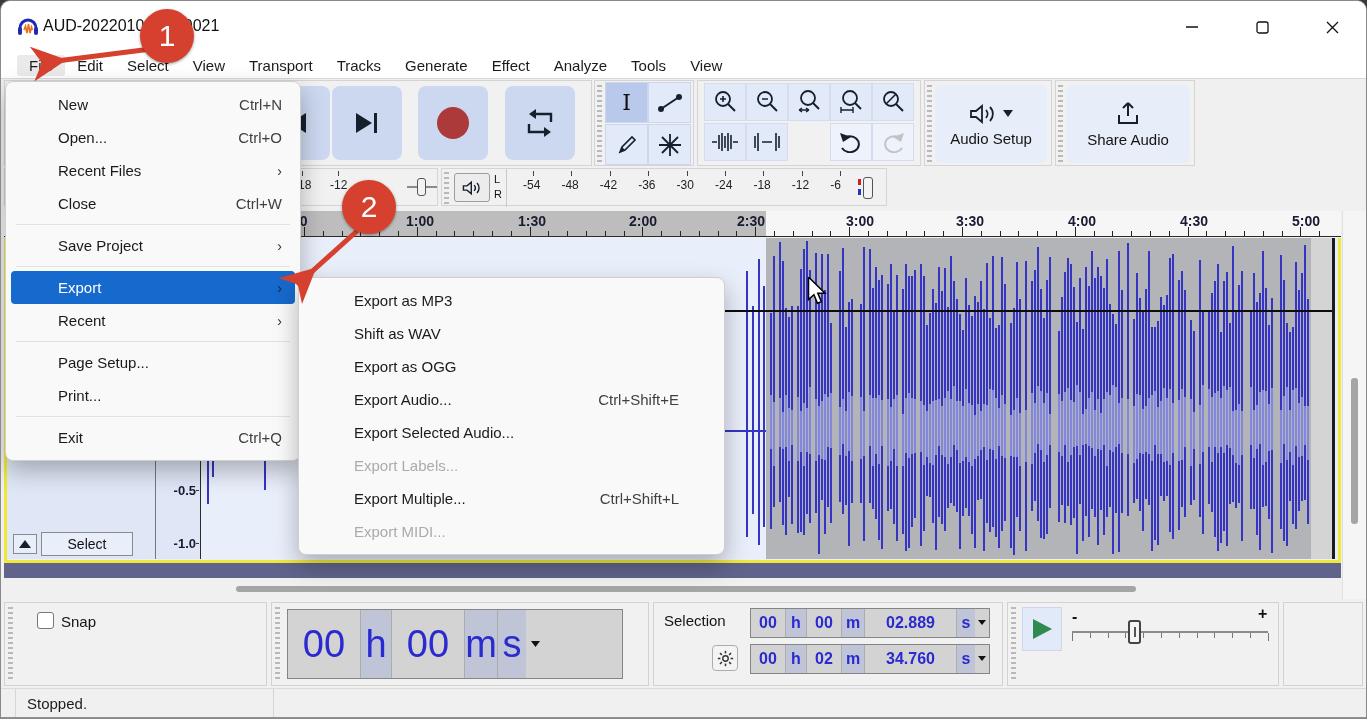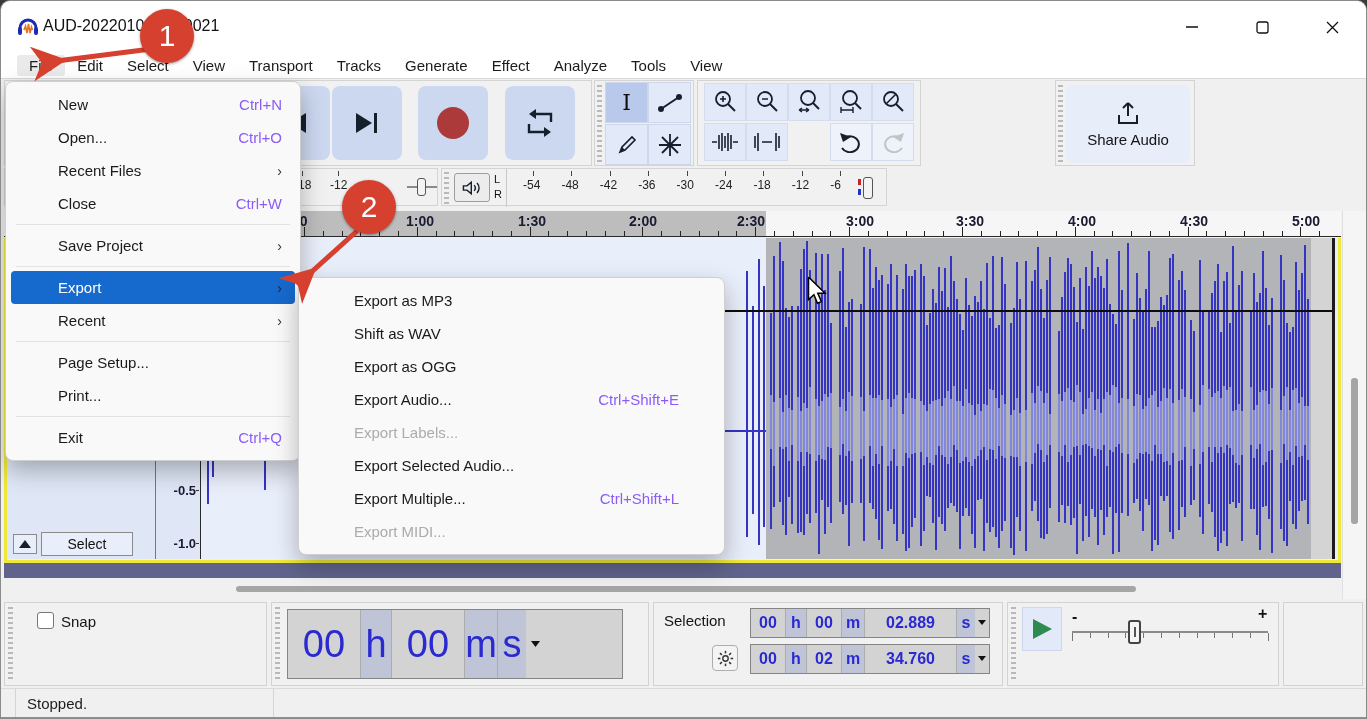--- a/index.html
+++ b/index.html
@@ -27,21 +27,21 @@
   
   .meter-num{font-size:12px;color:#222;position:absolute;top:9px;}
   .meter-tick{position:absolute;top:2px;width:1px;height:5px;background:#444;}
   
   .ruler-label{position:absolute;top:2px;font-size:14px;font-weight:bold;color:#1a1a33;}
   .rtick{position:absolute;background:#222;width:1px;}
   
   .menu-panel{background:#f9f9f9;border:1px solid #cfcfcf;border-radius:8px;
               box-shadow:0 10px 24px rgba(0,0,0,.28);z-index:40;padding:6px 0;}
   .mi{height:33px;display:flex;align-items:center;font-size:15px;color:#1a1a1a;position:relative;padding:0 18px 0 52px;}
-  .mi .sc{margin-left:auto;color:#8b5cf6;}
+  .mi .sc{margin-left:auto;color:#404040;}
   .mi .chev{margin-left:auto;color:#333;font-size:14px;}
   .mi.dis{color:#ababab;}
   .msep{height:1px;background:#e2e2e2;margin:4px 10px;}
   .mi.hl{background:#1669cd;border-radius:4px;margin:0 5px;padding:0 13px 0 47px;color:#fff;}
   .mi.hl .chev{color:#10263f;}
   
   .timefield{display:flex;border:1px solid #858585;background:#d3d3d3;align-items:stretch;}
   .seg{display:flex;align-items:center;justify-content:center;color:#2a2ad0;border-right:1px solid #adadad;}
   .seg.unit{background:#bfc5d6;}
   .seg.dig{background:#d3d3d3;}
@@ -221,20 +221,35 @@
         </svg>
     </div>
     <div class="abs zoombtn" style="left:174px;top:42px;background:#eef2fb">
       <svg width="26" height="22" viewBox="0 0 26 22">
           <path d="M21 8 a9 8 0 1 0 1 9" fill="none" stroke="#c3c3c3" stroke-width="2"></path>
           <path d="M24 2 L21 11 L13 6 Z" fill="#c3c3c3"></path>
         </svg>
     </div>
   </div>
 
+  <div class="abs toolzone" style="left:923px;top:79px;width:128px;height:86px">
+    <div class="abs grip" style="left:2px;top:4px;height:78px"></div>
+    <div class="abs labelbtn" style="left:10px;top:4px;width:112px;height:78px">
+      <span style="display:flex;align-items:center;gap:6px">
+        <svg width="28" height="24" viewBox="0 0 28 24">
+          <path d="M2 9 h5 l6-5 v16 l-6-5 H2 Z" fill="none" stroke="#16202c" stroke-width="1.8"></path>
+          <path d="M17 8 a6 6 0 0 1 0 8 M21 5 a10 10 0 0 1 0 14" fill="none" stroke="#16202c" stroke-width="1.8"></path>
+        </svg>
+        <svg width="10" height="8">
+            <path d="M0 0 L10 0 L5 7 Z" fill="#16202c"></path>
+          </svg>
+      </span>
+      <span class="cap">Audio Setup</span>
+    </div>
+  </div>
 
   <div class="abs toolzone" style="left:1054px;top:79px;width:140px;height:86px">
     <div class="abs grip" style="left:2px;top:4px;height:78px"></div>
     <div class="abs labelbtn" style="left:10px;top:4px;width:124px;height:78px">
       <svg width="26" height="26" viewBox="0 0 26 26">
         <path d="M4 14 v8 h18 v-8" fill="none" stroke="#16202c" stroke-width="2"></path>
         <path d="M13 2 v13 M13 2 l-5 5 M13 2 l5 5" fill="none" stroke="#16202c" stroke-width="2"></path>
       </svg>
       <span class="cap">Share Audio</span>
     </div>
@@ -896,25 +911,25 @@
       <div class="mi" style="padding-left: 55px; padding-right: 45px;">
         <span>Shift as WAV</span>
       </div>
       <div class="mi" style="padding-left: 55px; padding-right: 45px;">
         <span>Export as OGG</span>
       </div>
       <div class="mi" style="padding-left: 55px; padding-right: 45px;">
         <span>Export Audio...</span>
         <span class="sc">Ctrl+Shift+E</span>
       </div>
+      <div class="mi" style="padding-left: 55px; padding-right: 45px;">
+        <span>Export Selected Audio...</span>
+      </div>
       <div class="mi dis" style="padding-left: 55px; padding-right: 45px;">
         <span>Export Labels...</span>
-      </div>
-      <div class="mi" style="padding-left: 55px; padding-right: 45px;">
-        <span>Export Selected Audio...</span>
       </div>
       <div class="mi" style="padding-left: 55px; padding-right: 45px;">
         <span>Export Multiple...</span>
         <span class="sc">Ctrl+Shift+L</span>
       </div>
       <div class="mi dis" style="padding-left: 55px; padding-right: 45px;">
         <span>Export MIDI...</span>
       </div>
     </div>
 

